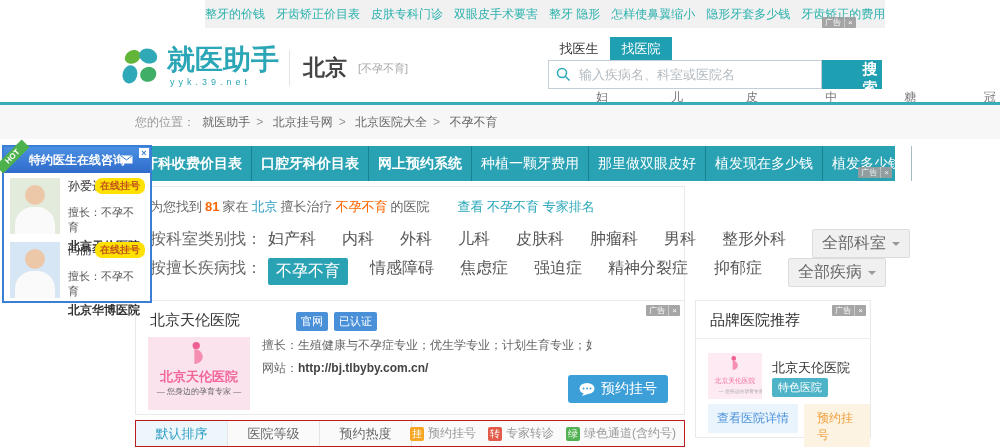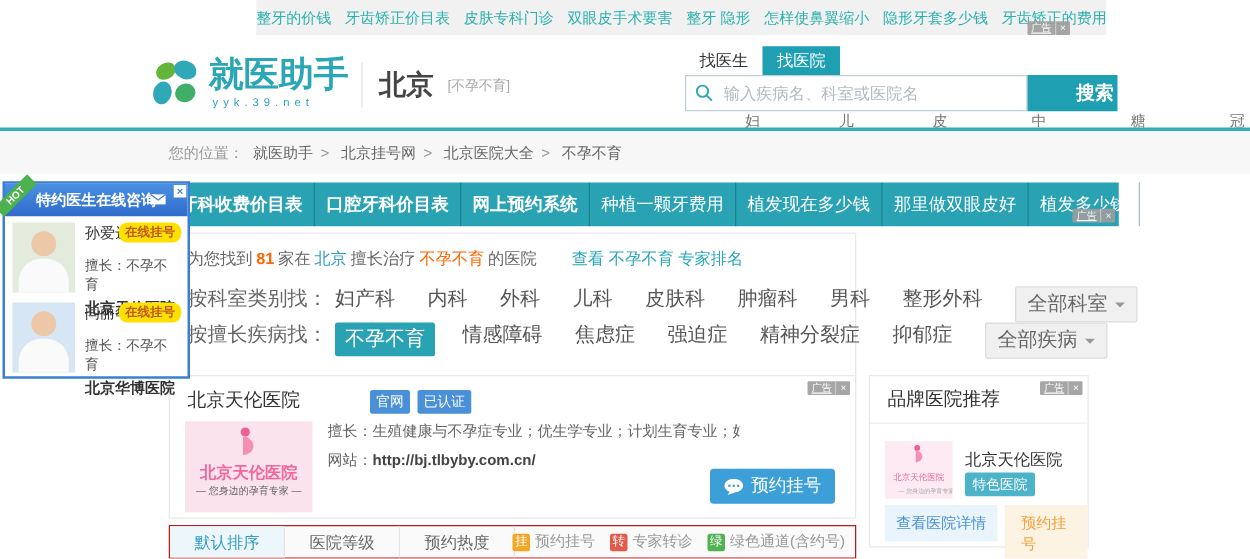--- a/index.html
+++ b/index.html
@@ -5,40 +5,40 @@
   * { margin:0; padding:0; box-sizing:border-box; }
   body { font-family:"Liberation Sans", sans-serif; background:#fff; }
   a { text-decoration:none; cursor:pointer; }
   #screen { position:relative; width:1000px; height:447px; background:#fff; overflow:hidden; color:#333; }
 
   
   .topbar-band { position:absolute; left:205px; top:0; width:680px; height:28px; background:#f1f1f1;
     display:flex; align-items:center; justify-content:flex-start; gap:11px; white-space:nowrap; overflow:hidden; }
   .topbar-band a { color:#2cb2ae; font-size:12px; }
   .ad-badge { position:absolute; display:inline-flex; background:#9d9d9d; color:#fff; font-size:8px; line-height:11px; border-radius:1px; opacity:.9; z-index:5; }
-  .ad-badge .seg { padding:0 3px;text-decoration:underline; }
+  .ad-badge .seg { padding:0 3px; }
   .ad-badge .x { border-left:1px solid #c4c4c4; padding:0 3px; }
   #topbar-ad { left:822px; top:17px; }
 
   
   .logo { position:absolute; left:118px; top:45px; display:flex; }
   .logo-text { margin-left:5px; }
   .logo-title { font-size:28px; font-weight:bold; color:#2ba6b6; line-height:30px; }
   .logo-sub { font-size:9px; color:#2ba6b6; letter-spacing:4px; margin-top:2px; padding-left:3px; }
   .header-divider { position:absolute; left:289px; top:50px; width:1px; height:36px; background:#e3e3e3; }
   .city { position:absolute; left:303px; top:53px; font-size:22px; font-weight:bold; color:#454545; }
   .city-select { position:absolute; left:358px; top:61px; font-size:11px; color:#a9a9a9; }
 
   .search-tabs { position:absolute; left:548px; top:37px; display:flex; }
   .search-tab { min-width:62px; height:23px; line-height:23px; text-align:center; font-size:13px; color:#333; padding:0 8px; }
   .search-tab.active { background:#1f9fb2; color:#fff; }
   .search-input { position:absolute; left:548px; top:60px; width:274px; height:29px; border:1px solid #c2cfd6; padding-left:30px; font-size:13px; color:#333; outline:none; font-family:"Liberation Sans", sans-serif; }
   .search-input::placeholder { color:#b2bac0; }
   .search-icon { position:absolute; left:556px; top:67px; }
-  .search-btn { position:absolute; left:822px; top:60px; width:72px; height:29px; background:#1f9fb2; color:#fff; font-size:15px; font-weight:bold; border:none; cursor:pointer; font-family:"Liberation Sans", sans-serif;padding-left:36px; }
+  .search-btn { position:absolute; left:822px; top:60px; width:60px; height:29px; background:#1f9fb2; color:#fff; font-size:15px; font-weight:bold; border:none; cursor:pointer; font-family:"Liberation Sans", sans-serif;padding-left:36px; }
   .hotlinks { position:absolute; left:548px; top:89px; display:flex; gap:15px; }
   .hotlinks a { font-size:12px; color:#787878;margin-left:48px; }
 
   .teal-line { position:absolute; left:0; top:102px; width:1000px; height:3px; background:#38abb8; }
 
   
   .breadcrumb { position:absolute; left:0; top:105px; width:1000px; height:34px; background:#f7f7f7; line-height:34px; padding-left:135px; font-size:12px; color:#999; }
   .breadcrumb a { color:#666; margin:0 4px; }
   .breadcrumb .sep { color:#999; margin:0 2px; }
   .breadcrumb .cur { color:#666; margin-left:4px; }
@@ -180,22 +180,22 @@
     <a>北京挂号网</a><span class="sep">&gt;</span>
     <a>北京医院大全</a><span class="sep">&gt;</span>
     <span class="cur">不孕不育</span>
   </div>
 
   <div class="navbar">
     <a class="nav-item b">牙科收费价目表</a>
     <a class="nav-item b">口腔牙科价目表</a>
     <a class="nav-item b">网上预约系统</a>
     <a class="nav-item">种植一颗牙费用</a>
+    <a class="nav-item">那里做双眼皮好</a>
     <a class="nav-item">植发现在多少钱</a>
-    <a class="nav-item">那里做双眼皮好</a>
     <a class="nav-item">植发多少钱</a>
     <span class="ad-badge" id="nav-ad">
         <span class="seg">广告</span>
         <span class="x">×</span>
       </span>
   </div>
 
   <div class="results-box">
     <div class="result-line">
       <span>为您找到</span><span class="orange">81</span><span>家在</span><span class="cityc">北京</span><span>擅长治疗</span><span class="dis">不孕不育</span><span>的医院</span><a class="view-link">查看 不孕不育 专家排名</a>

